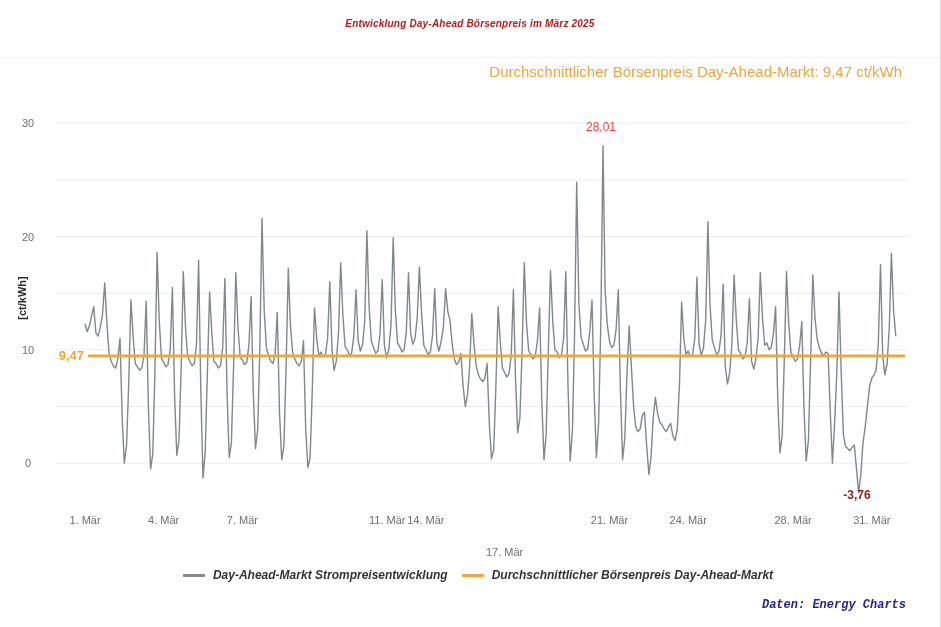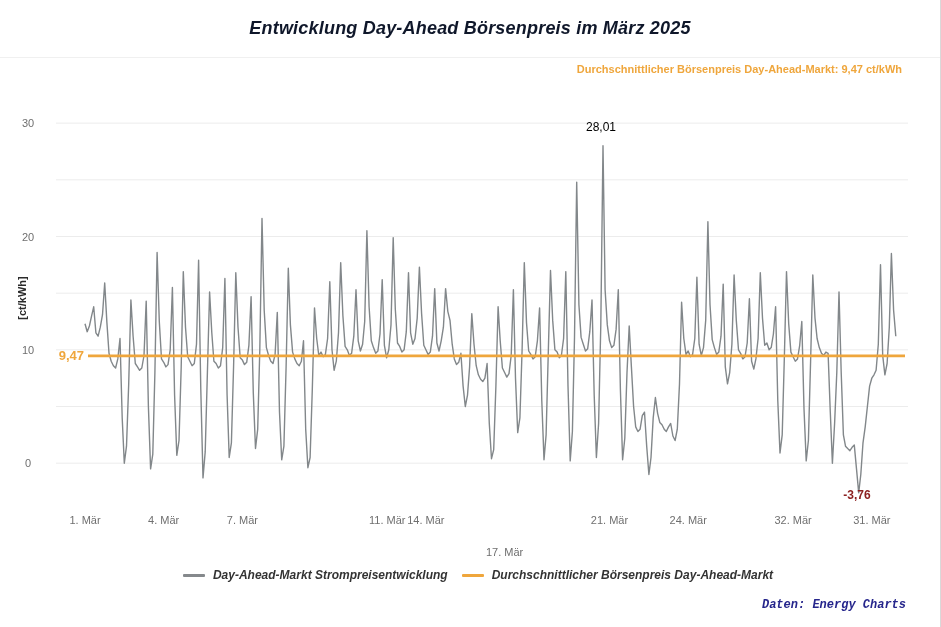--- a/index.html
+++ b/index.html
@@ -3,41 +3,41 @@
 <meta charset="utf-8">
 <style>
   html,body{margin:0;padding:0;background:#fff;}
   .page{
     position:relative;width:941px;height:627px;background:#ffffff;
     font-family:"Liberation Sans",sans-serif;overflow:hidden;
     border-right:1px solid #d9d9d9;box-sizing:border-box;
   }
   .chart-title{
     position:absolute;top:18px;left:0;width:100%;text-align:center;
-    font-size:18px;font-weight:bold;font-style:italic;color:#0f172a;letter-spacing:.2px;
+    font-size:10px;font-weight:bold;font-style:italic;color:#b91c1c;letter-spacing:.2px;
   }
   .top-divider{position:absolute;top:57px;left:0;width:100%;height:1px;background:#f0f0f0;}
   .chart-subtitle{
     position:absolute;top:63px;left:0;right:38px;text-align:right;
-    font-size:11px;font-weight:bold;color:#efa63c;
+    font-size:15px;font-weight:normal;color:#efa63c;
   }
   .plot-svg{position:absolute;top:0;left:0;}
   .y-axis-title{
     position:absolute;left:22px;top:298px;transform:translate(-50%,-50%) rotate(-90deg);
     font-size:11px;font-weight:bold;color:#2b2b2b;white-space:nowrap;
   }
   .y-tick{
     position:absolute;width:32px;text-align:center;font-size:11px;color:#6f6f6f;line-height:12px;
   }
   .x-tick{
     position:absolute;top:514px;transform:translateX(-50%);
     font-size:11px;color:#6f6f6f;white-space:nowrap;
   }
   .ann{position:absolute;font-size:12px;white-space:nowrap;}
-  .ann-max{top:120px;left:575px;width:52px;text-align:center;color:#000000;}
+  .ann-max{top:120px;left:575px;width:52px;text-align:center;color:#ef4444;}
   .ann-min{top:488px;left:831px;width:52px;text-align:center;color:#8c2121;font-weight:bold;}
   .ann-avg{top:348px;left:48px;width:36px;text-align:right;color:#efa63c;font-weight:bold;font-size:13px;}
   .legend{
     position:absolute;top:568px;left:8px;width:100%;
     display:flex;justify-content:center;align-items:center;gap:14px;
   }
   .legend-item{display:flex;align-items:center;gap:8px;}
   .legend-dash{display:inline-block;width:22px;height:3px;border-radius:1px;}
   .legend-dash.gray{background:#85898c;}
   .legend-dash.orange{background:#efa63c;}
@@ -78,21 +78,21 @@
     </div>
   <div id="x-ticks">
       <div class="x-tick" style="left: 85px;">1. Mär</div>
       <div class="x-tick" style="left: 163.7px;">4. Mär</div>
       <div class="x-tick" style="left: 242.4px;">7. Mär</div>
       <div class="x-tick" style="left: 347.3px; margin-left: 40px;">11. Mär</div>
       <div class="x-tick" style="left: 425.9px;">14. Mär</div>
       <div class="x-tick" style="left: 504.6px; margin-top: 32px;">17. Mär</div>
       <div class="x-tick" style="left: 609.5px;">21. Mär</div>
       <div class="x-tick" style="left: 688.2px;">24. Mär</div>
-      <div class="x-tick" style="left: 793.1px;">32. Mär</div>
+      <div class="x-tick" style="left: 793.1px;">28. Mär</div>
       <div class="x-tick" style="left: 871.8px;">31. Mär</div>
     </div>
 
   <div class="ann ann-max">28,01</div>
   <div class="ann ann-min">-3,76</div>
   <div class="ann ann-avg">9,47</div>
 
   <div class="legend">
     <div class="legend-item">
       <span class="legend-dash gray"></span>

